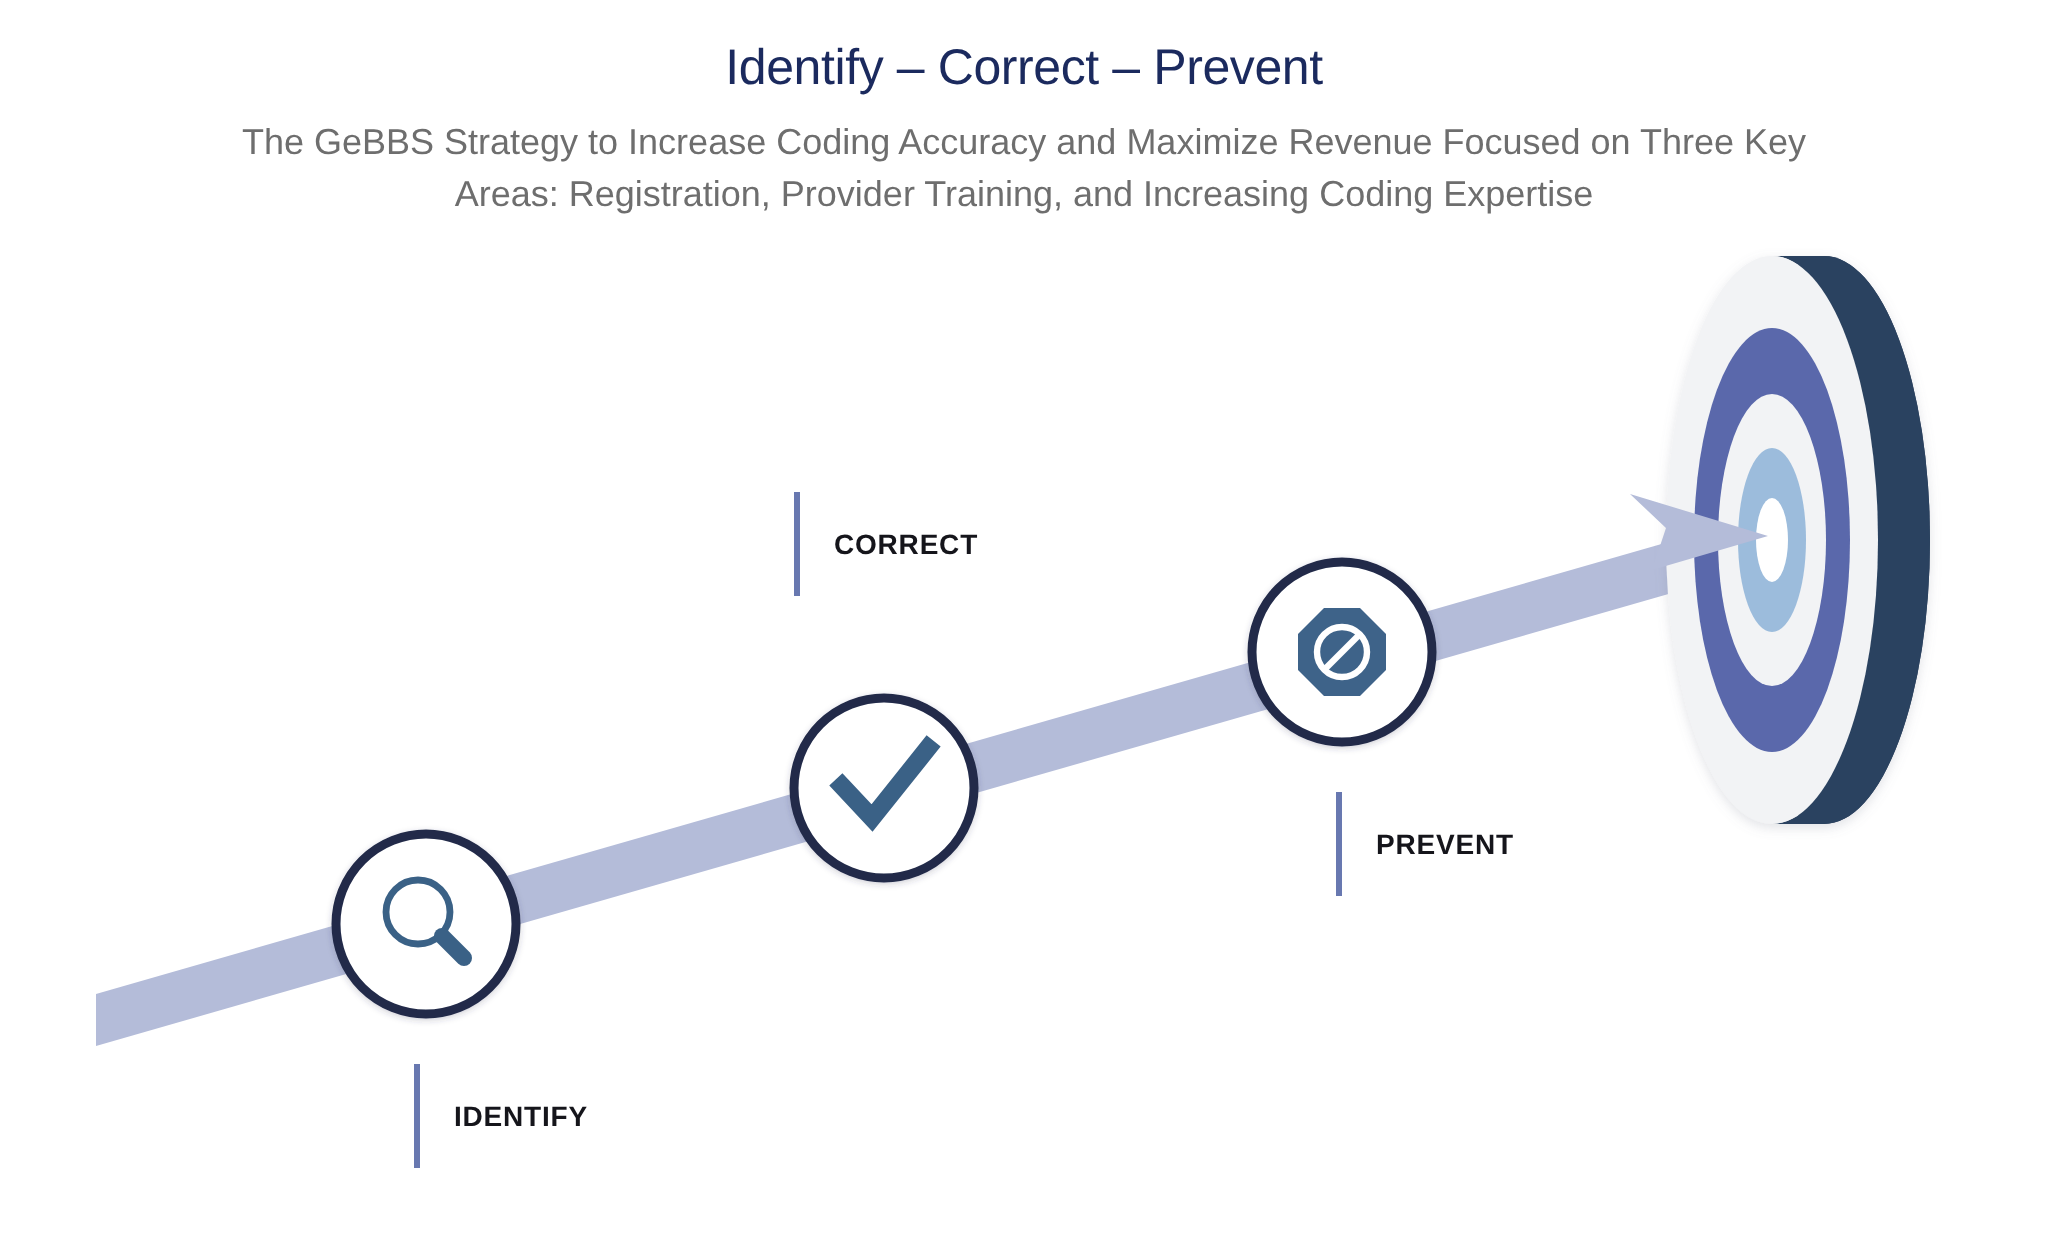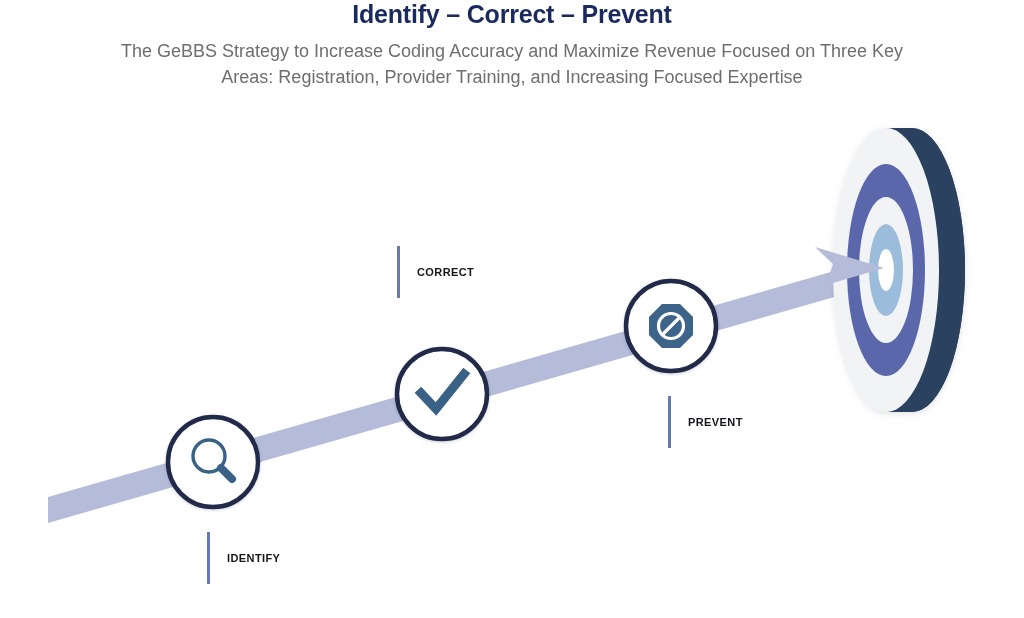--- a/index.html
+++ b/index.html
@@ -23,22 +23,23 @@
   
   #header {
     position: absolute;
     left: 0;
     top: 0;
     width: 1024px;
     text-align: center;
   }
   #title {
     margin: 0;
+    padding-top: 20px;
     font-size: 25px;
-    font-weight: bold;
+    font-weight: normal;
     letter-spacing: -0.2px;
     color: #1b2a5e;
     line-height: 1.15;
   }
   #subtitle {
     margin: 0 auto;
     padding-top: 9px;
     width: 950px;
     font-size: 18px;
     font-weight: normal;
@@ -66,40 +67,40 @@
     height: 52px;
   }
   .step-tick {
     width: 3px;
     height: 52px;
     background: #6878b0;
     flex: 0 0 auto;
   }
   .step-text {
     margin-left: 17px;
-    font-size: 11px;
+    font-size: 14px;
     font-weight: bold;
     letter-spacing: 0.4px;
     color: #15151b;
     white-space: nowrap;
   }
   #label-identify { left: 163px; top: 532px; padding-left: 44px; }
   #label-correct  { left: 397px; top: 246px; }
   #label-prevent  { left: 629px; top: 396px; padding-left: 39px; }
 </style>
 </head>
 <body>
 
 <div id="slide">
 
   <div id="header">
     <h1 id="title">Identify – Correct – Prevent</h1>
     <div id="subtitle">
       <div>The GeBBS Strategy to Increase Coding Accuracy and Maximize Revenue Focused on Three Key</div>
-      <div>Areas: Registration, Provider Training, and Increasing Focused Expertise</div>
+      <div>Areas: Registration, Provider Training, and Increasing Coding Expertise</div>
     </div>
   </div>
 
   <div id="graphic">
     <svg width="1024" height="618" viewBox="0 0 1024 618" xmlns="http://www.w3.org/2000/svg">
 
       <defs>
 
         <filter id="softShadow" x="-30%" y="-30%" width="170%" height="170%">
           <feDropShadow dx="0" dy="2" stdDeviation="3" flood-color="#7a7f90" flood-opacity="0.22"></feDropShadow>

